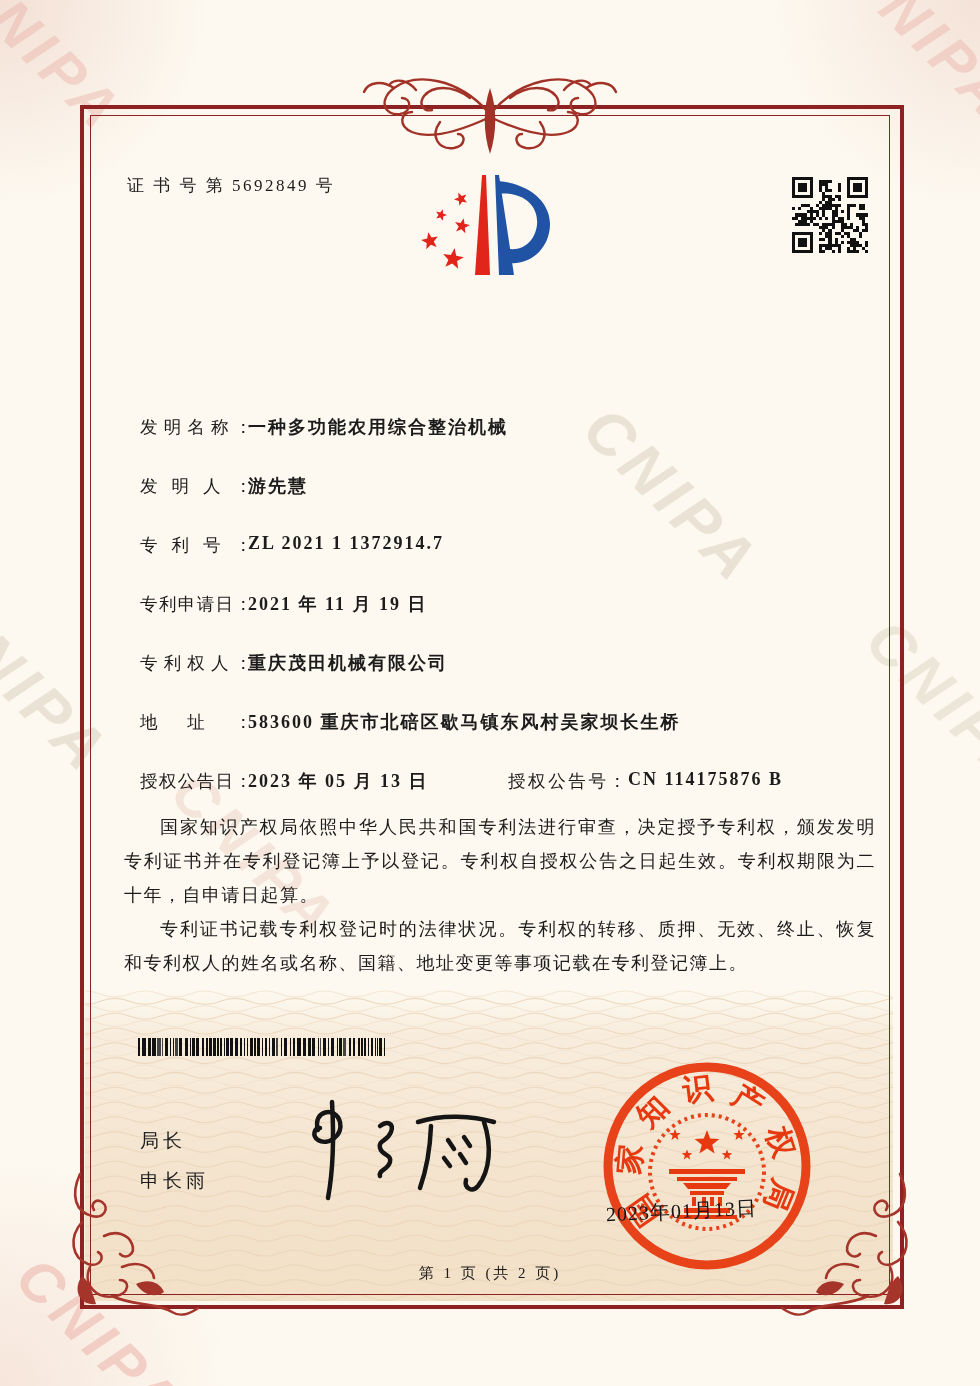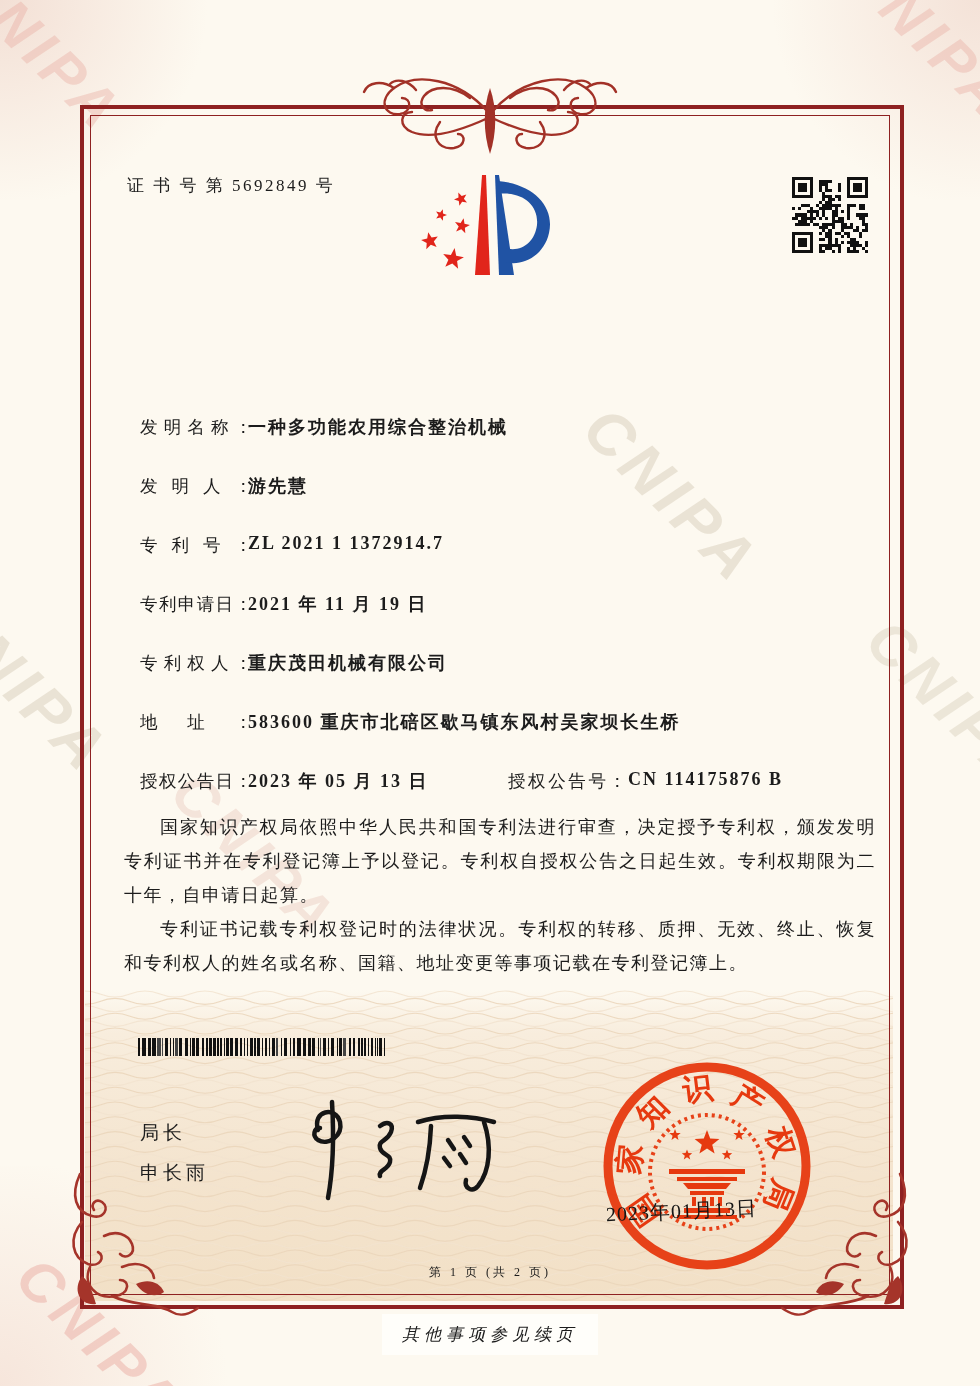--- a/index.html
+++ b/index.html
@@ -73,39 +73,39 @@
   
   .band{
     left:85px;top:990px;width:808px;height:311px;
     background:linear-gradient(180deg, rgba(251,244,232,0) 0%, #f8eddd 14%, #f4e4ce 60%, #f2e0c6 100%);
     z-index:2;overflow:hidden;
   }
 
   .barcode{left:138px;top:1038px;width:252px;height:18px;z-index:4;}
 
   .sig-block{left:140px;top:1120px;z-index:4;font-family:"Liberation Sans", sans-serif;font-size:19px;letter-spacing:4px;}
-  .sig-block div{margin-bottom:14px;}
+  .sig-block div{margin-bottom:14px;margin-top:8px;}
   .sig-script{left:288px;top:1096px;width:220px;height:108px;z-index:4;}
 
   
   .seal{left:592px;top:1051px;width:230px;height:230px;z-index:5;}
   .seal-chars{position:absolute;left:0;top:0;width:230px;height:230px;}
   .seal-chars span{
     position:absolute;left:50%;top:50%;
     font-size:30px;font-weight:bold;
     color:var(--seal_red,#e6390f);
   }
   .seal-date{
     left:606px;top:1197px;width:190px;
     font-size:20px;letter-spacing:1px;color:#141414;
     transform:rotate(-2.5deg);
     z-index:6;white-space:nowrap;
   }
 
-  .page-info{left:0;top:1264px;width:980px;text-align:center;font-size:12px;letter-spacing:3px;z-index:4;}
+  .page-info{left:0;top:1264px;width:980px;text-align:center;font-size:15px;letter-spacing:3px;z-index:4;}
 
   .footer-note{
     left:50%;top:1314px;transform:translateX(-50%);
     background:#fffefa;
     padding:9px 20px;
     font-size:17px;font-style:italic;letter-spacing:5px;
     z-index:4;white-space:nowrap;
   }
 </style>
 </head>
@@ -626,15 +626,14 @@
         <span style="transform: translate(-50%, -50%) rotate(-7deg) translateY(-77px);">识</span>
         <span style="transform: translate(-50%, -50%) rotate(32deg) translateY(-77px);">产</span>
         <span style="transform: translate(-50%, -50%) rotate(72deg) translateY(-77px);">权</span>
         <span style="transform: translate(-50%, -50%) rotate(112deg) translateY(-77px);">局</span>
       </div>
   </div>
   <div class="abs seal-date">2023年01月13日</div>
 
   <div class="abs page-info">第 1 页 (共 2 页)</div>
 
-  <div class="abs footer-note">其他事项参见续页</div>
 
 </div>
 
 </body></html>

